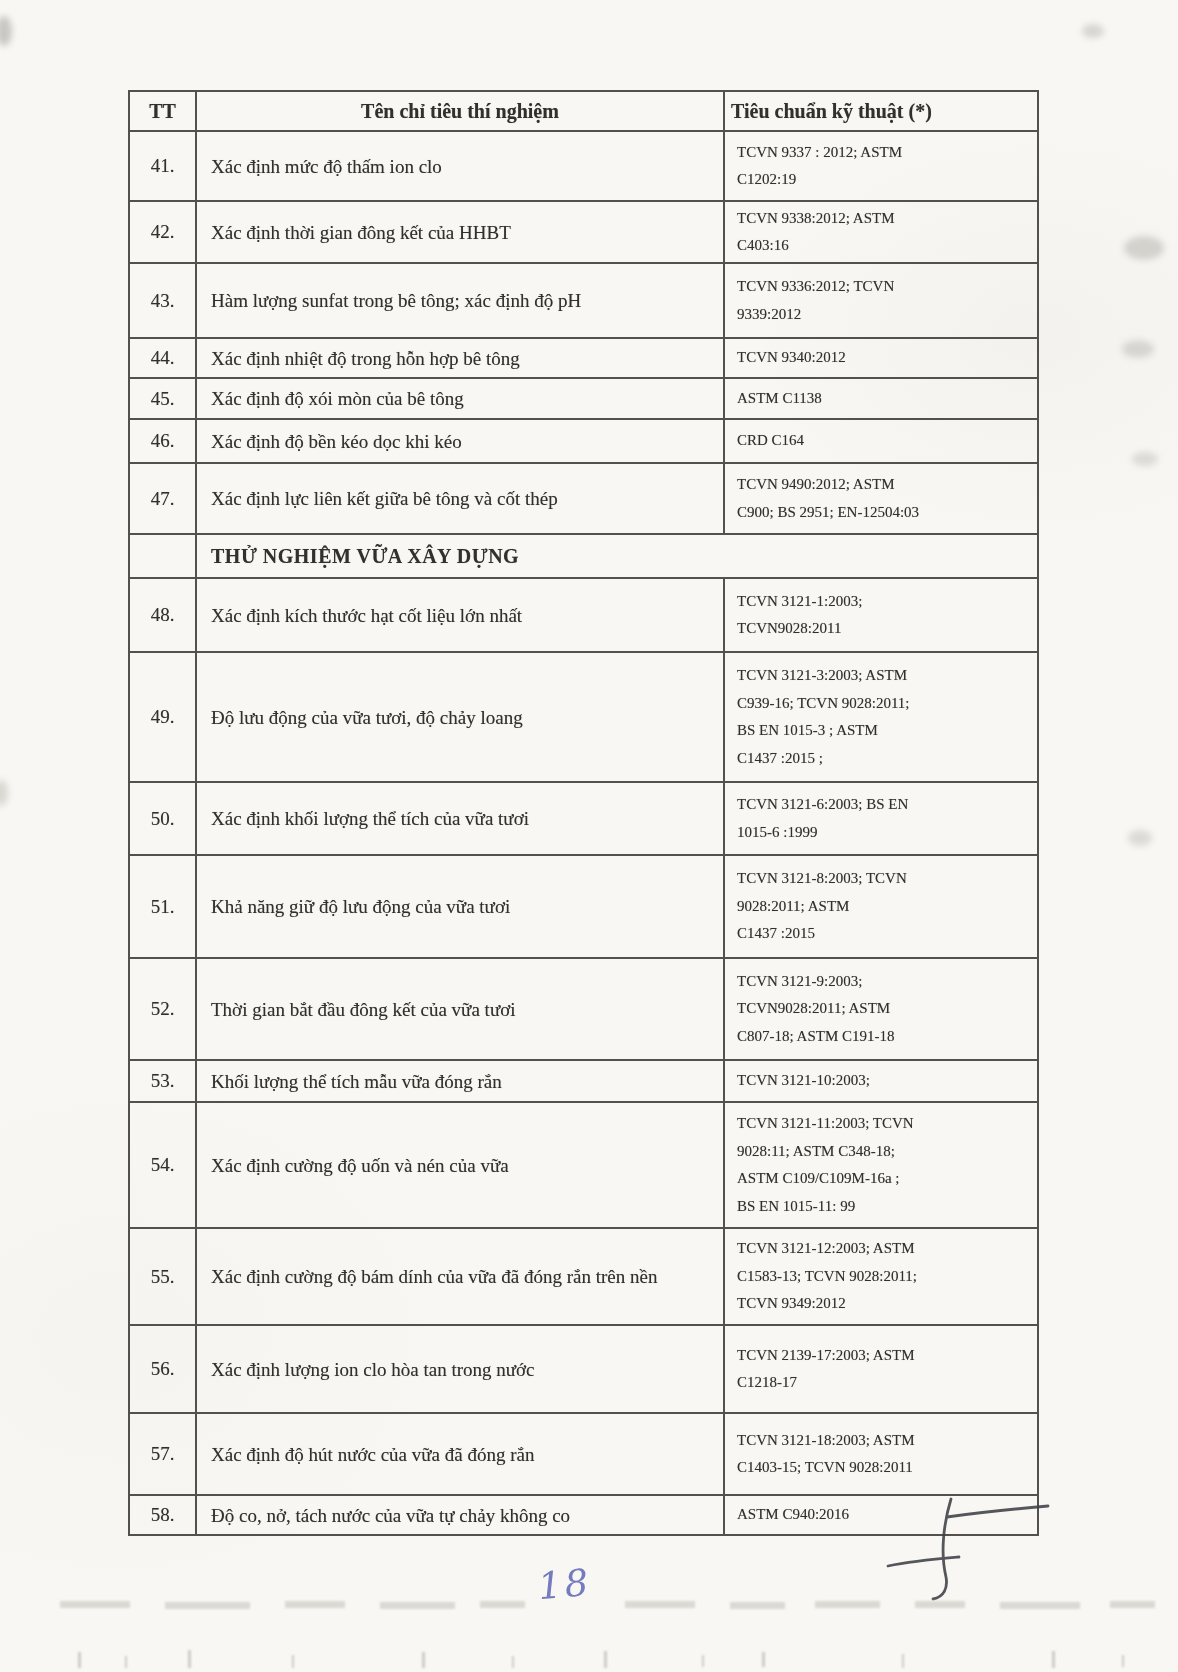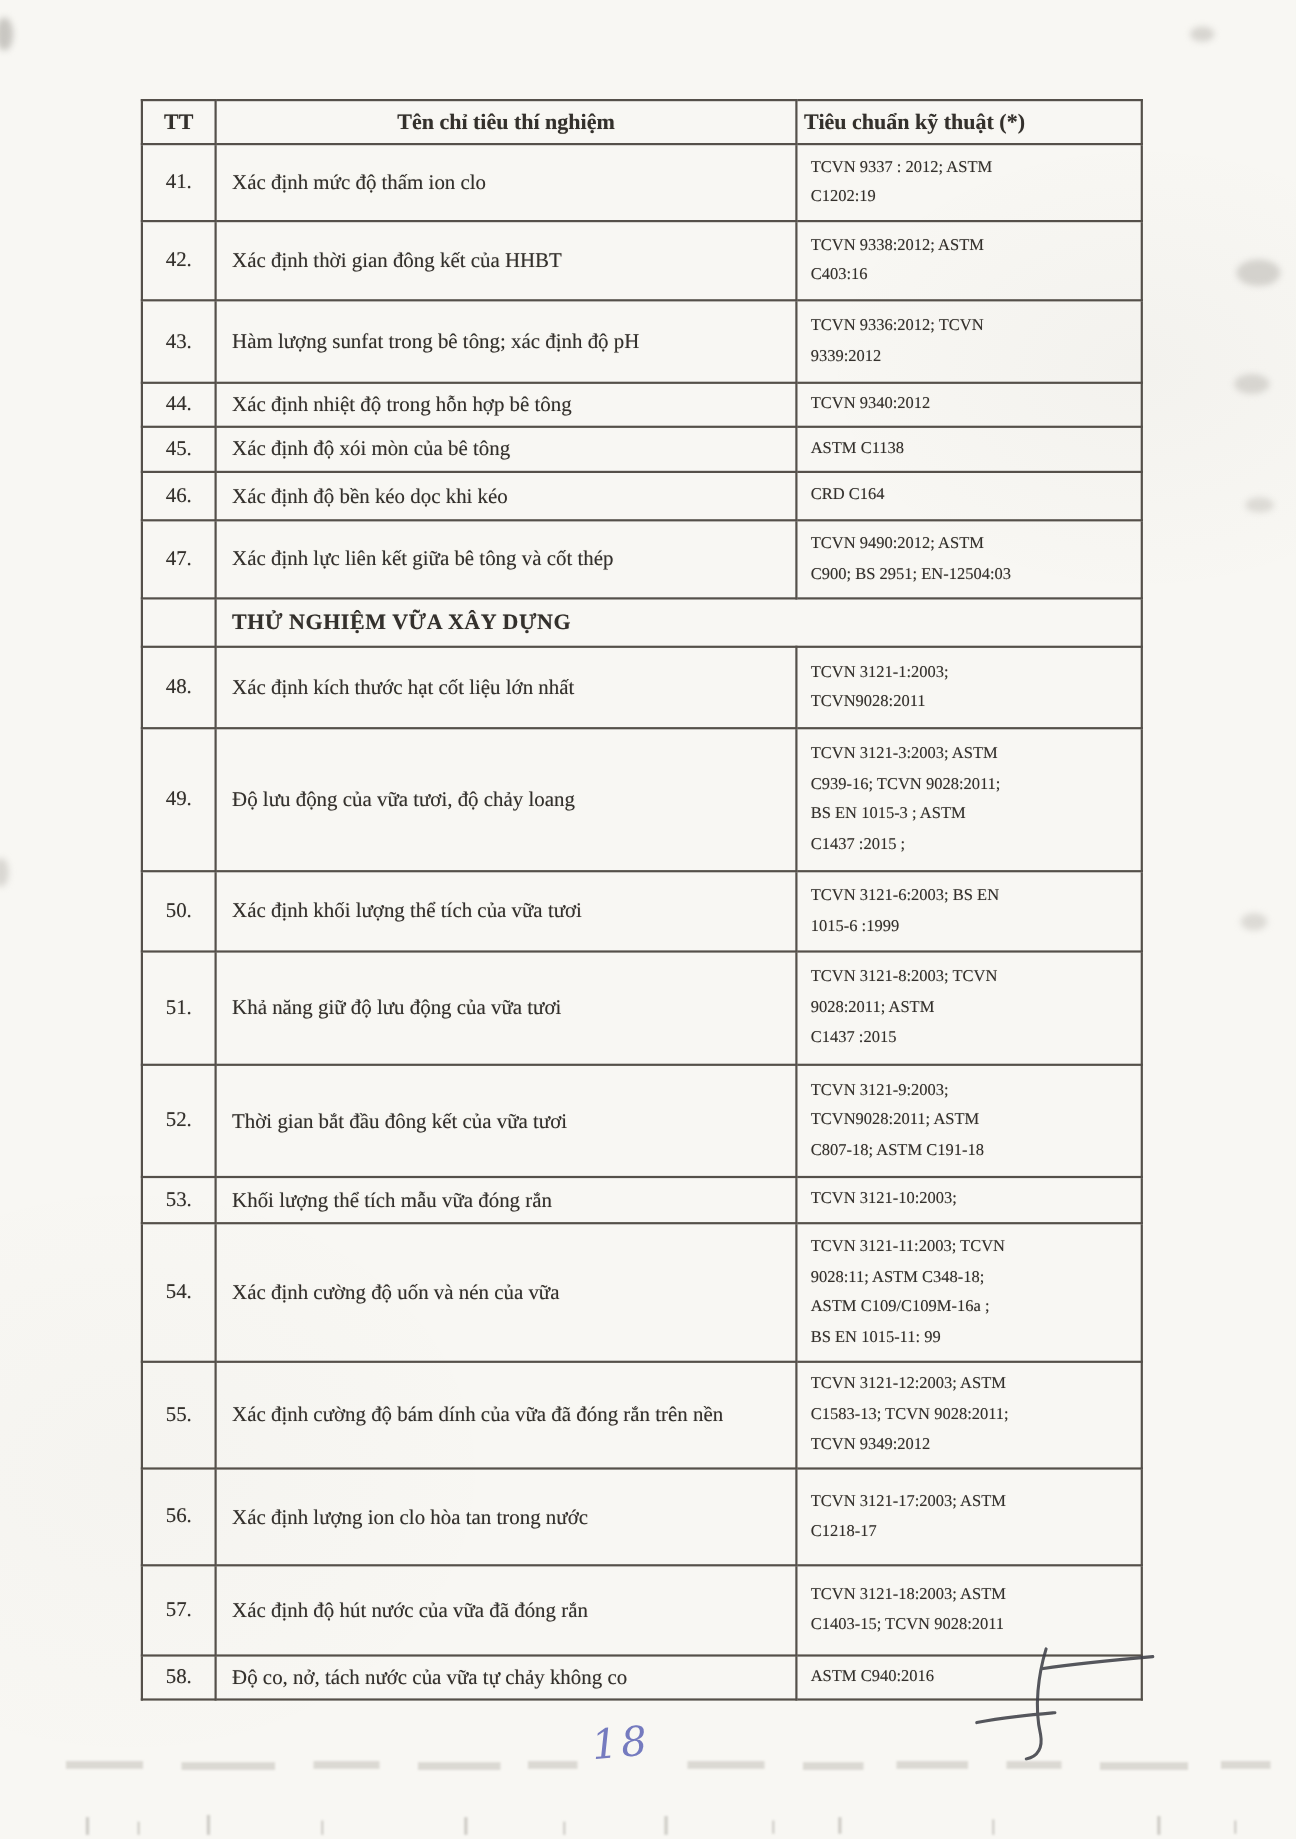--- a/index.html
+++ b/index.html
@@ -73,21 +73,21 @@
         <th class="h-std">Tiêu chuẩn kỹ thuật (*)</th>
       </tr>
     </thead>
     <tbody>
         <tr style="height: 70px;">
           <td class="tt">41.</td>
           <td class="name">Xác định mức độ thấm ion clo</td>
           <td class="std">TCVN 9337 : 2012; ASTM
 C1202:19</td>
         </tr>
-        <tr style="height: 72px; margin-top: 39px;">
+        <tr style="height: 62px; margin-top: 39px;">
           <td class="tt">42.</td>
           <td class="name">Xác định thời gian đông kết của HHBT</td>
           <td class="std">TCVN 9338:2012; ASTM
 C403:16</td>
         </tr>
         <tr style="height: 75px;">
           <td class="tt">43.</td>
           <td class="name">Hàm lượng sunfat trong bê tông; xác định độ pH</td>
           <td class="std">TCVN 9336:2012; TCVN
 9339:2012</td>
@@ -167,21 +167,21 @@
         <tr style="height: 97px;">
           <td class="tt">55.</td>
           <td class="name">Xác định cường độ bám dính của vữa đã đóng rắn trên nền</td>
           <td class="std">TCVN 3121-12:2003; ASTM
 C1583-13; TCVN 9028:2011;
 TCVN 9349:2012</td>
         </tr>
         <tr style="height: 88px;">
           <td class="tt">56.</td>
           <td class="name">Xác định lượng ion clo hòa tan trong nước</td>
-          <td class="std">TCVN 3121-17:2003; ASTM
+          <td class="std">TCVN 2139-17:2003; ASTM
 C1218-17</td>
         </tr>
         <tr style="height: 82px;">
           <td class="tt">57.</td>
           <td class="name">Xác định độ hút nước của vữa đã đóng rắn</td>
           <td class="std">TCVN 3121-18:2003; ASTM
 C1403-15; TCVN 9028:2011</td>
         </tr>
         <tr style="height: 40px;">
           <td class="tt">58.</td>

